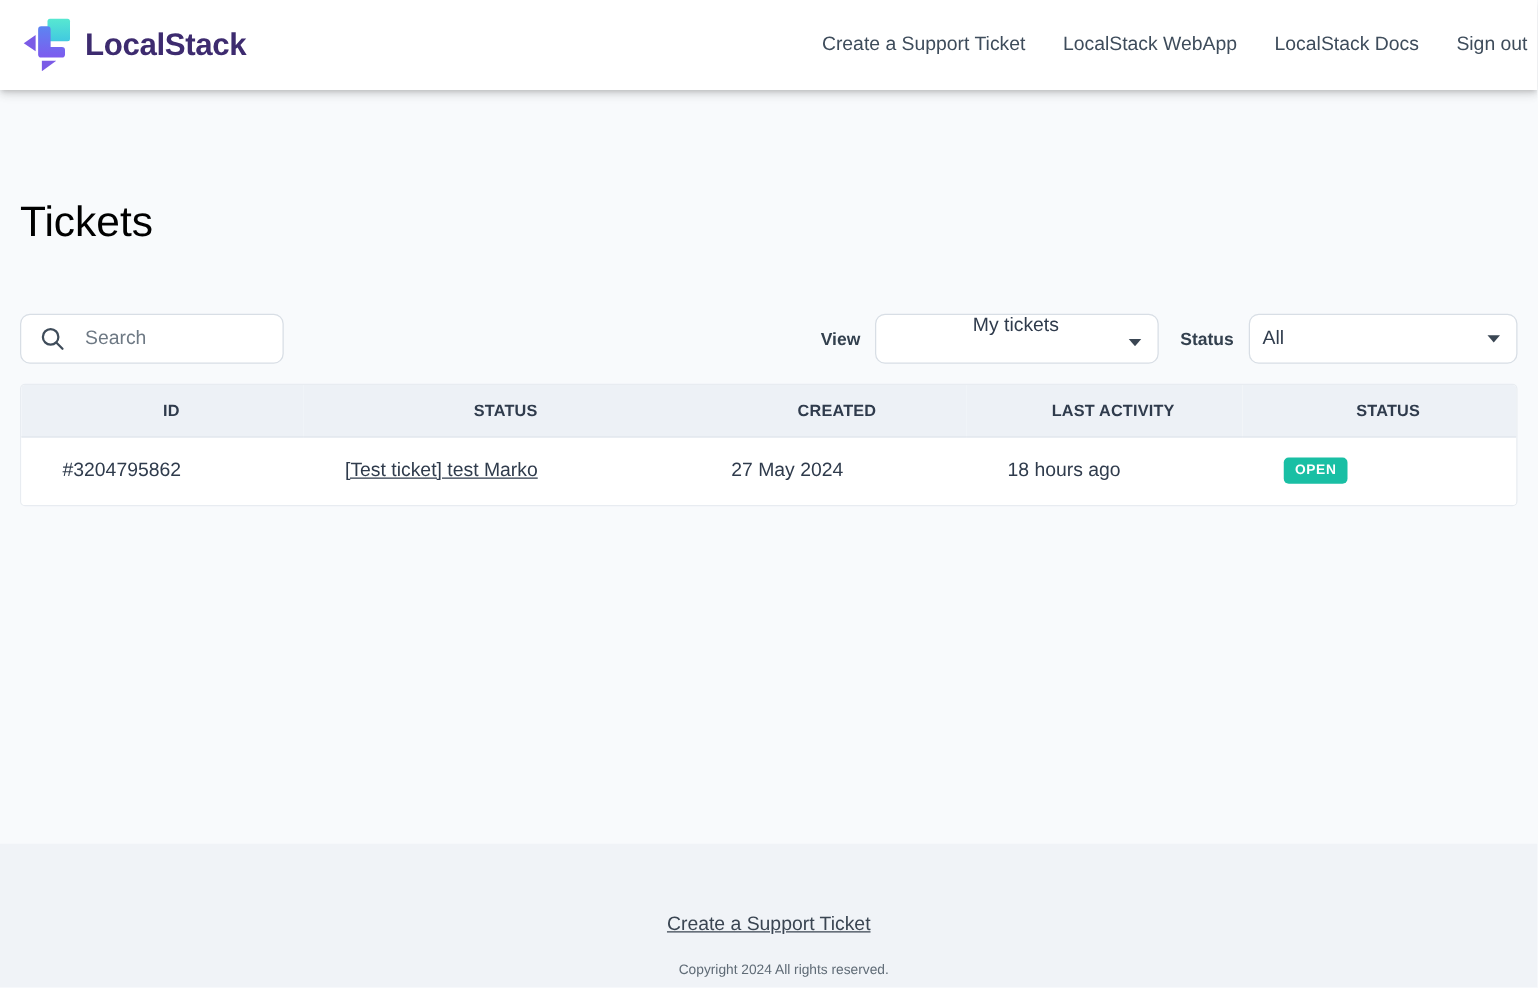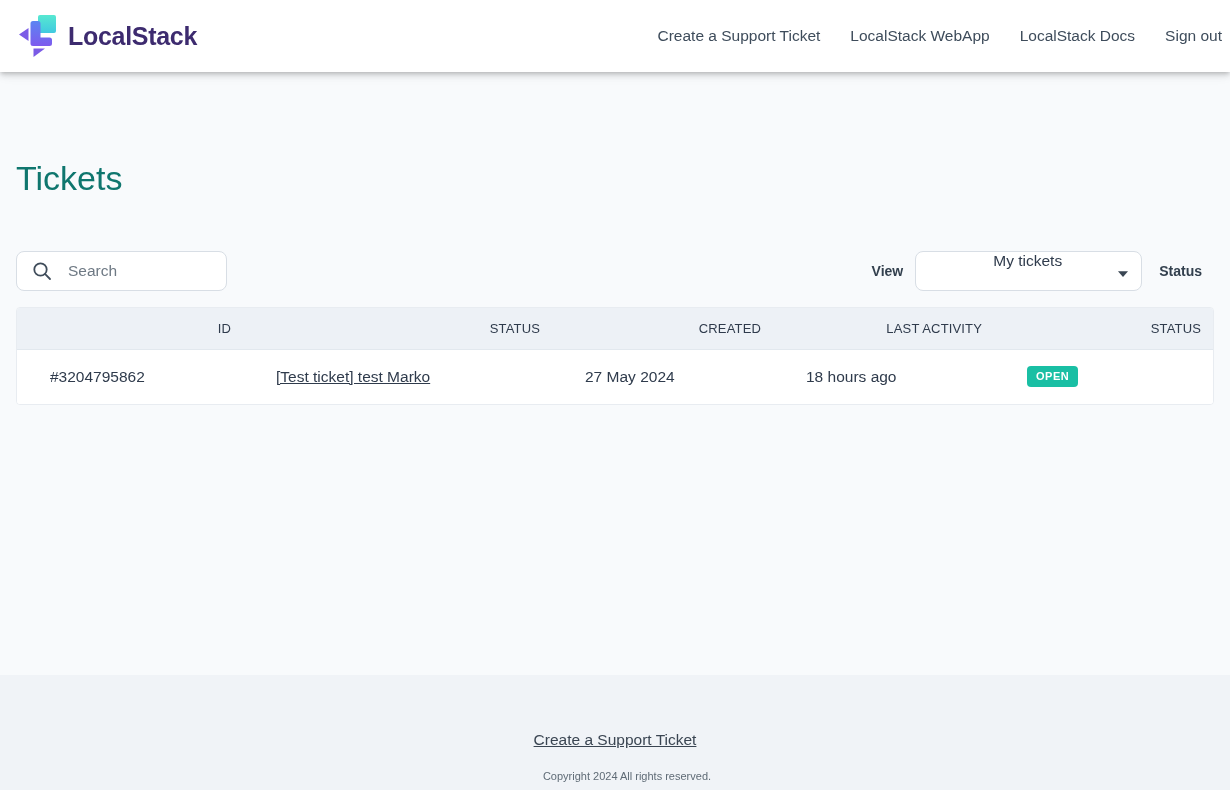--- a/index.html
+++ b/index.html
@@ -43,21 +43,21 @@
     white-space: nowrap;
   }
 
   
   main { flex: 1; padding: 0 16px; }
   .page-title {
     margin: 86px 0 0 0;
     font-size: 34px;
     font-weight: 400;
     line-height: 41px;
-    color: #0f766e;
+    color: #000000;
   }
 
   .toolbar {
     margin-top: 52px;
     display: flex;
     align-items: center;
     height: 40px;
   }
   .search-box {
     width: 211px;
@@ -115,24 +115,24 @@
   }
   table {
     width: 100%;
     border-collapse: collapse;
     table-layout: fixed;
   }
   th {
     height: 41px;
     background: #EDF1F6;
     font-size: 13px;
-    font-weight: 400;
+    font-weight: 700;
     letter-spacing: 0.15px;
     color: #2F3B4C;
-    text-align: right;
+    text-align: center;
     padding: 0 12px 0 26px;
     border-bottom: 1px solid #E2E8EE;
   }
   td {
     height: 55px;
     background: #ffffff;
     font-size: 15.5px;
     color: #2F3B4C;
     padding: 0 12px 0 33px;
     white-space: nowrap;
@@ -226,20 +226,28 @@
     <div class="select select-view">
       <span class="select-value">My tickets</span>
       <span style="display:flex;margin-left:auto;">
         <svg width="12" height="8" viewBox="0 0 12 8">
             <path d="M1 1.2 L6 7 L11 1.2 Z" fill="#3A4653"></path>
           </svg>
       </span>
     </div>
 
     <span class="filter-label status-label">Status</span>
+    <div class="select select-status">
+      <span class="select-value">All</span>
+      <span style="display:flex;margin-left:auto;">
+        <svg width="12" height="8" viewBox="0 0 12 8">
+            <path d="M1 1.2 L6 7 L11 1.2 Z" fill="#3A4653"></path>
+          </svg>
+      </span>
+    </div>
   </div>
 
   <div class="table-wrap">
     <table>
       <colgroup>
         <col style="width:226px">
           <col style="width:309px">
           <col style="width:221px">
           <col style="width:221px">
           <col>

